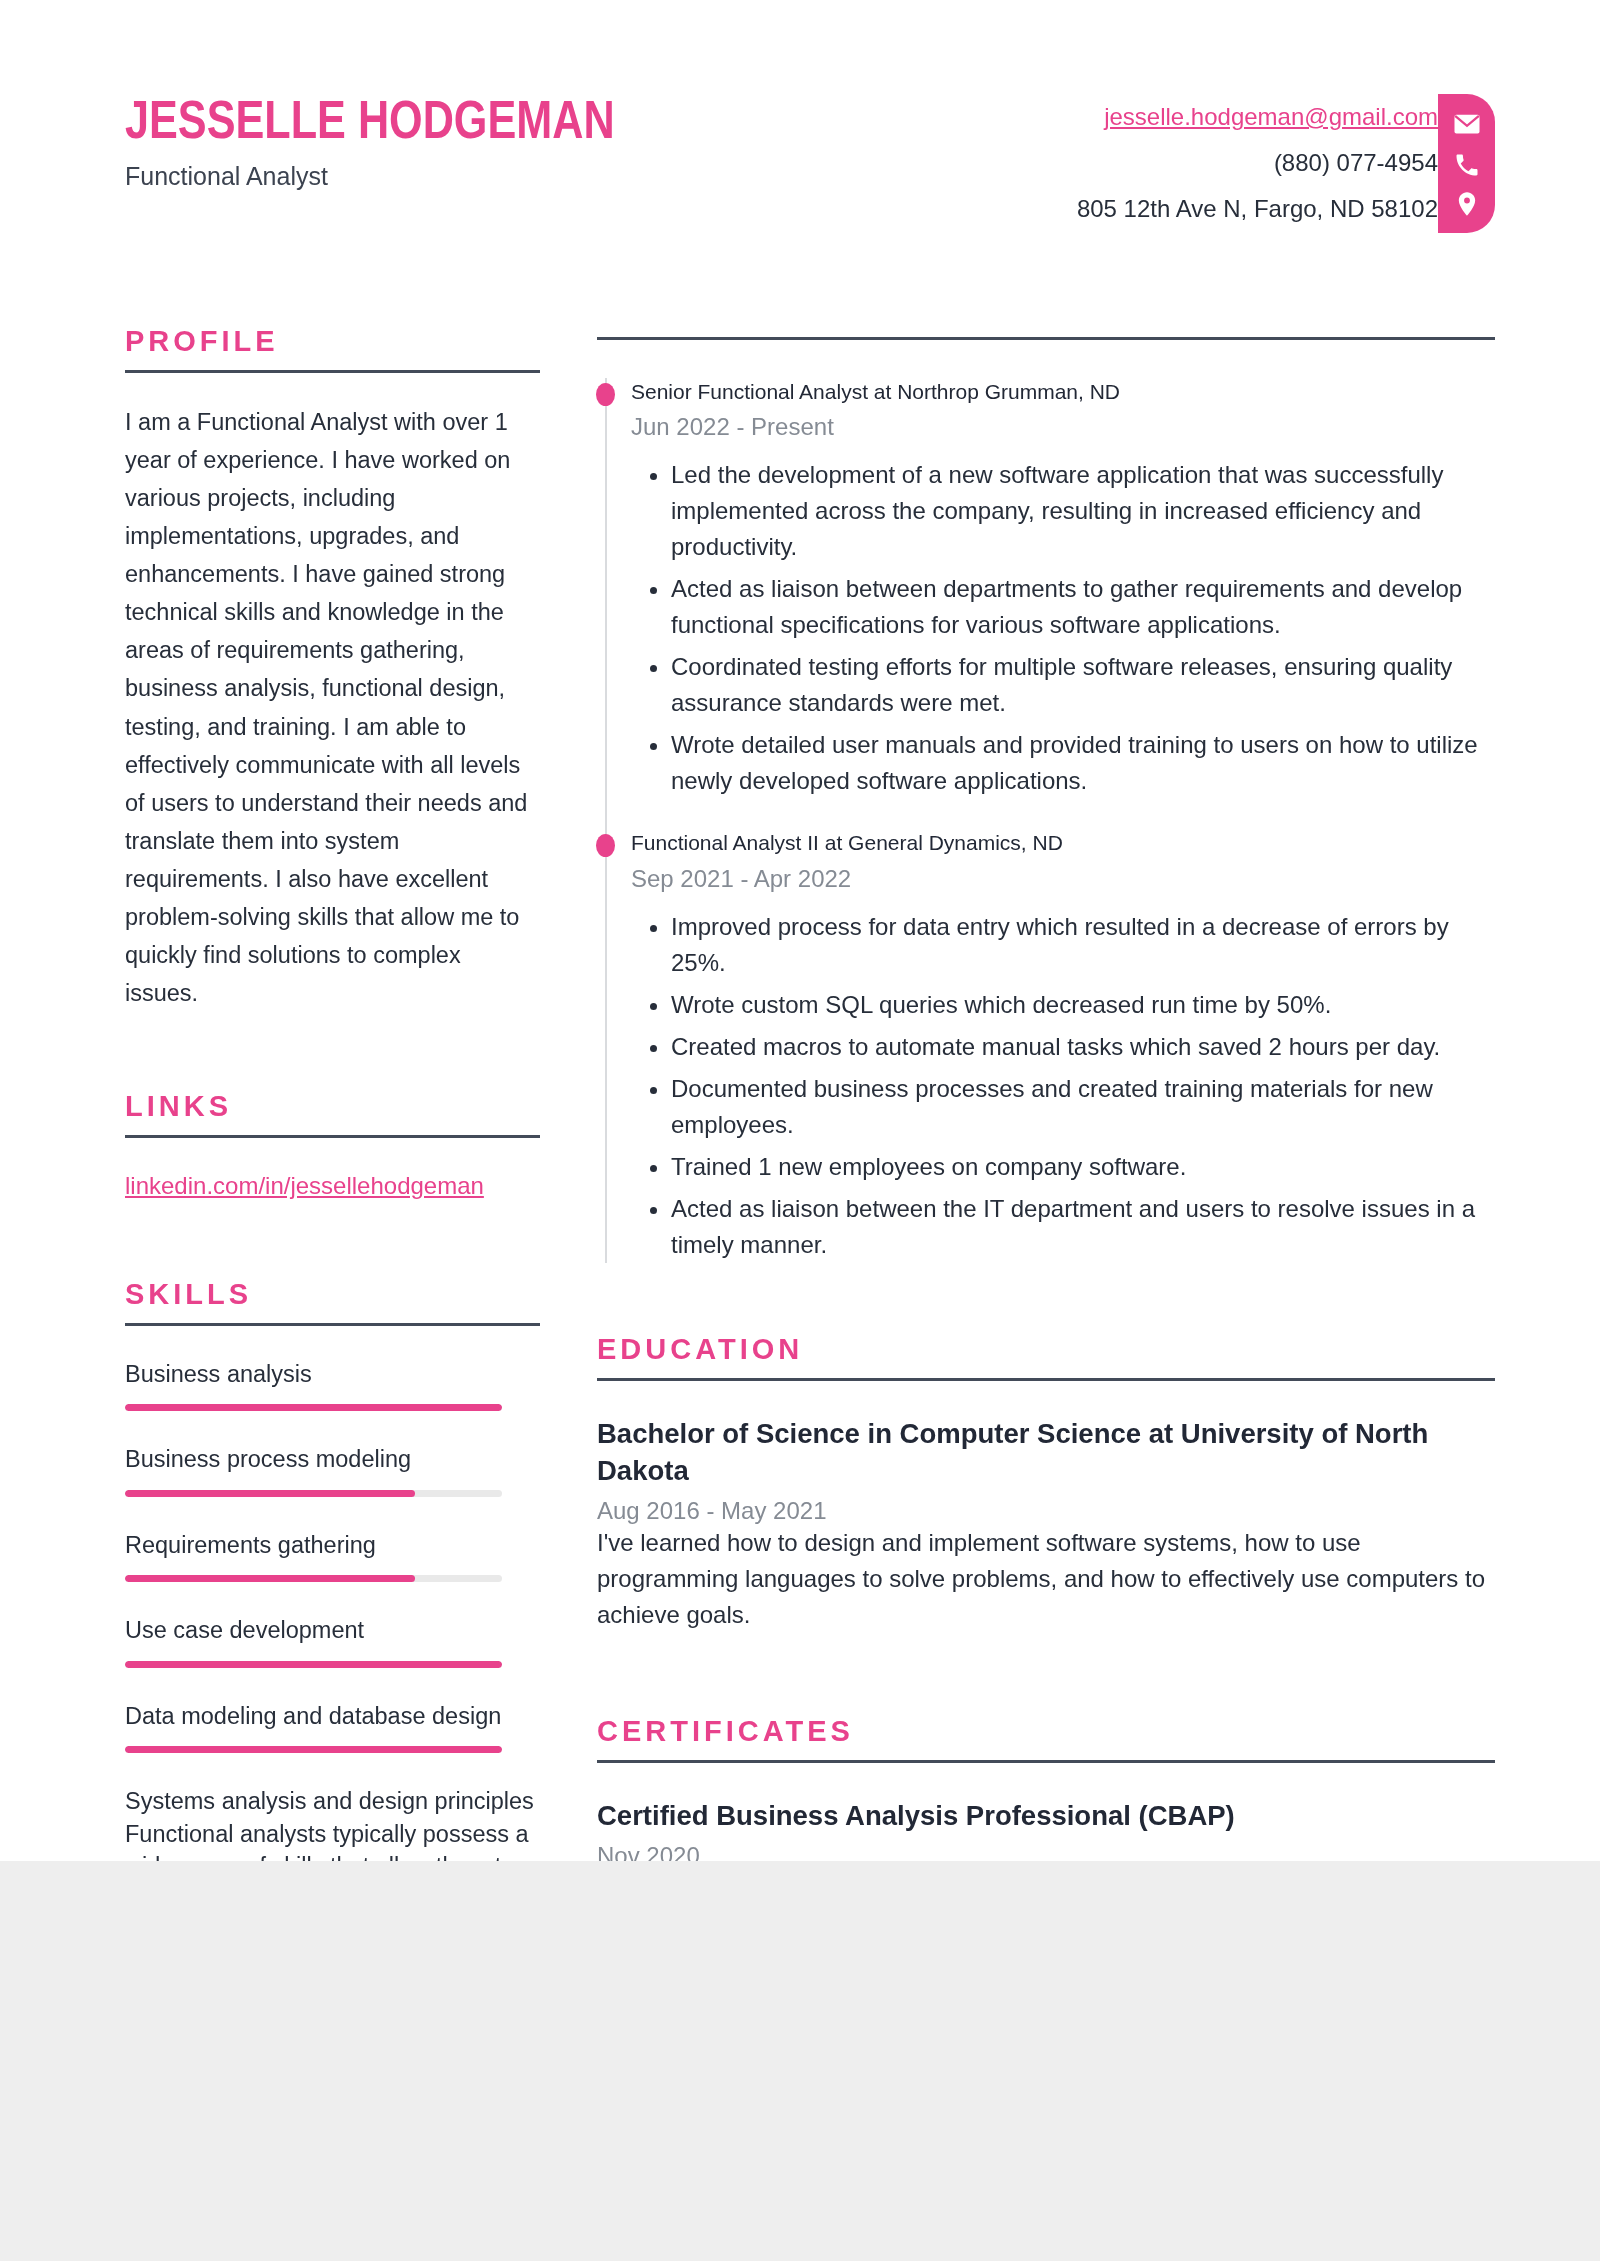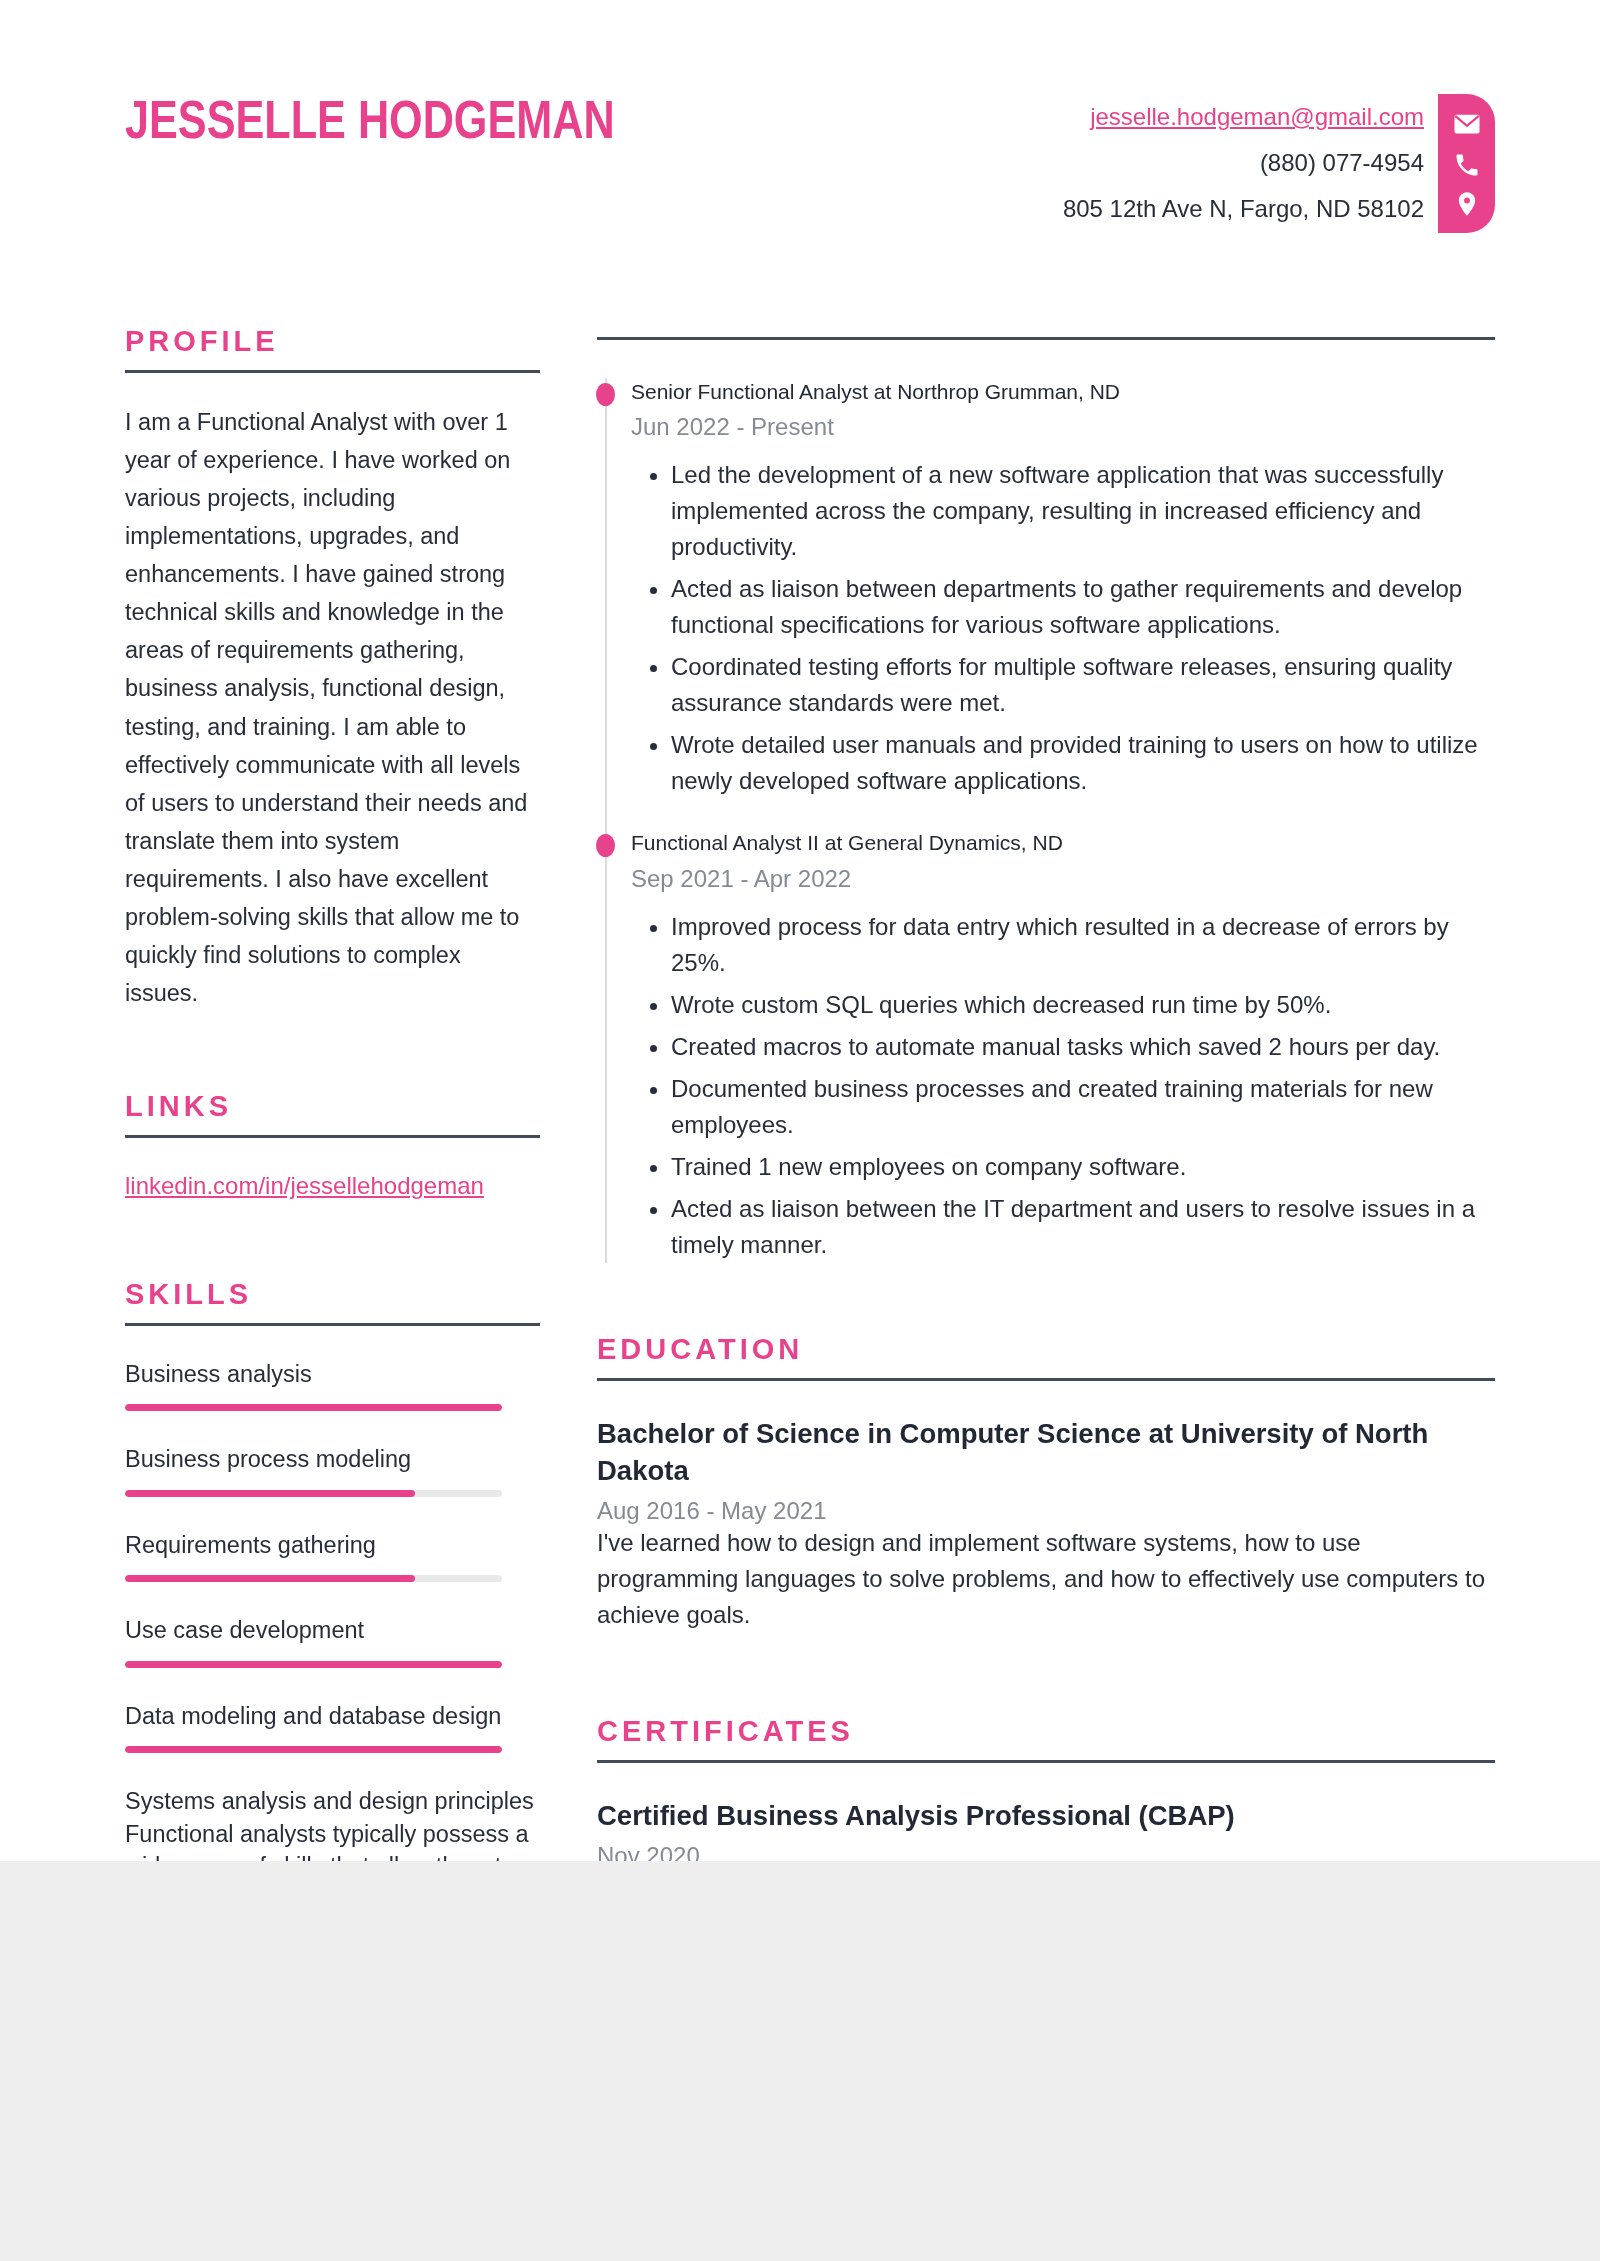--- a/index.html
+++ b/index.html
@@ -19,21 +19,21 @@
     font-family:"Liberation Sans", sans-serif;
     color:var(--body);overflow:hidden;
   }
   
   .header{display:flex;justify-content:space-between;align-items:flex-start;}
   .name{
     margin:0;font-size:54px;font-weight:bold;color:var(--accent);
     white-space:nowrap;transform:scaleX(.8);transform-origin:left top;letter-spacing:0;
   }
   .subtitle{font-size:25px;color:#3c4350;margin-top:12px;}
-  .contact{display:flex;align-items:flex-start;gap:14px;margin-top:6px;}
+  .contact{display:flex;align-items:flex-start;margin-top:6px;}
   .contact-lines{text-align:right;font-size:24px;line-height:46px;color:var(--body);}
   .contact-lines a{color:var(--accent);text-decoration:underline;}
   .icon-strip{
     width:57px;height:139px;background:var(--accent);
     border-radius:0 28px 28px 0;
     display:flex;flex-direction:column;align-items:center;justify-content:space-between;
     padding:15px 0;flex:none;
   }
   .icon-strip svg{display:block;}
   
@@ -69,20 +69,21 @@
   .entry-desc{font-size:24px;line-height:1.5;margin-top:0;}
 </style>
 </head>
 <body>
 
 <div class="page">
 
   <header class="header">
     <div>
       <h1 class="name">JESSELLE HODGEMAN</h1>
+      <div class="subtitle">Functional Analyst</div>
     </div>
     <div class="contact">
       <div class="contact-lines">
         <div><a href="#">jesselle.hodgeman@gmail.com</a></div>
         <div>(880) 077-4954</div>
         <div>805 12th Ave N, Fargo, ND 58102</div>
       </div>
       <div class="icon-strip">
         <span>
           <svg width="30" height="30" viewBox="0 0 24 24">

